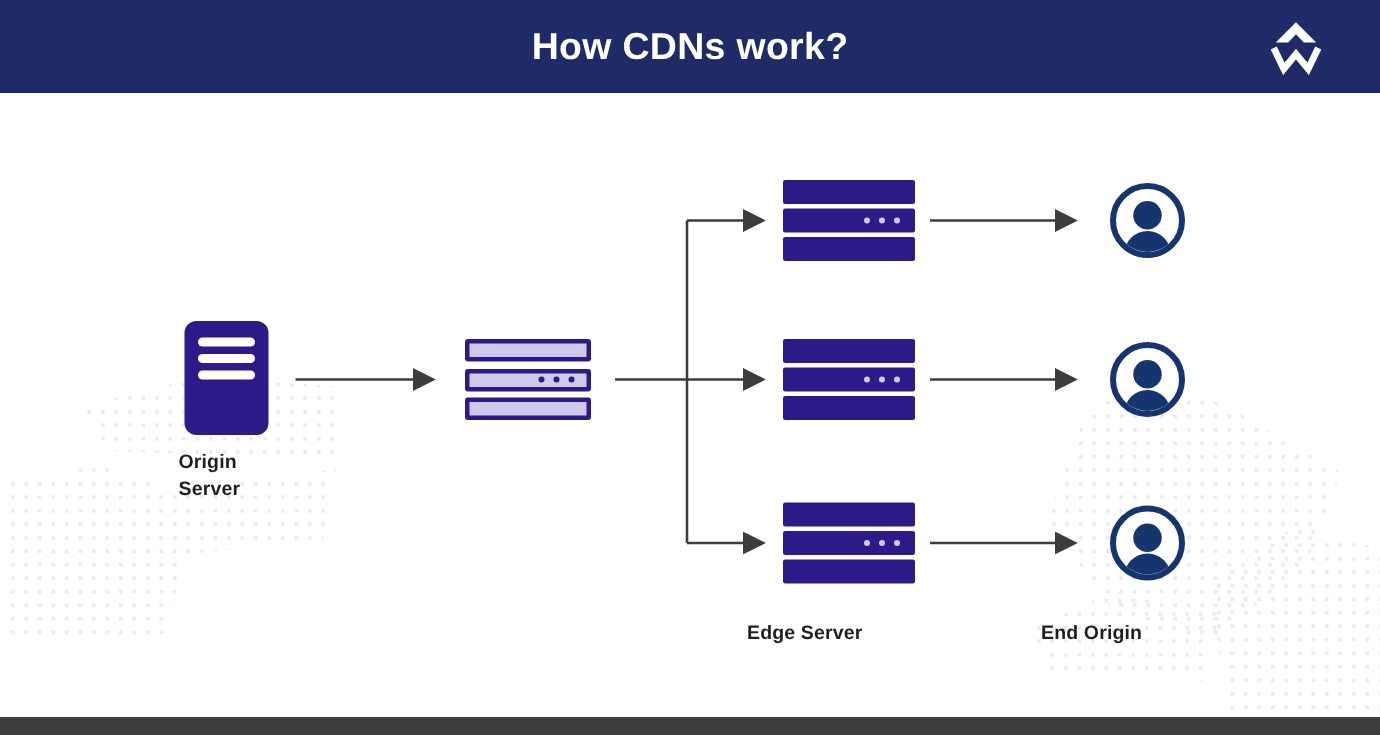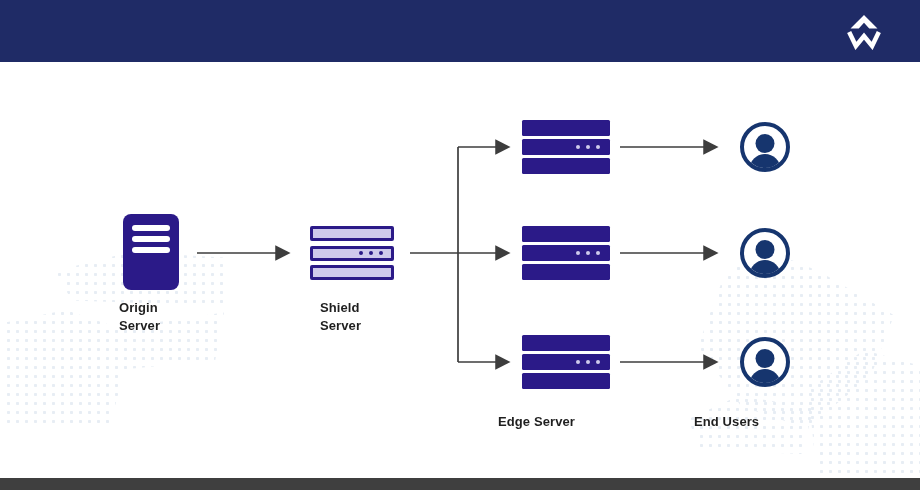--- a/index.html
+++ b/index.html
@@ -70,20 +70,21 @@
 
 <div class="canvas">
 
   <div class="dots" style="left:55px; top:252px; width:168px; height:54px; clip-path:polygon(0 35%, 45% 0, 100% 10%, 100% 100%, 10% 90%);"></div>
   <div class="dots" style="left:4px; top:300px; width:220px; height:126px; clip-path:polygon(0 18%, 28% 8%, 52% 22%, 100% 10%, 96% 48%, 55% 55%, 48% 100%, 0 100%);"></div>
   <div class="dots" style="left:698px; top:246px; width:196px; height:182px; clip-path:polygon(30% 0, 62% 14%, 100% 38%, 88% 72%, 55% 100%, 22% 88%, 0 55%, 12% 20%);"></div>
   <div class="dots" style="left:808px; top:350px; width:112px; height:132px; clip-path:polygon(0 30%, 50% 0, 100% 12%, 100% 100%, 8% 96%);"></div>
   <div class="dots" style="left:688px; top:396px; width:126px; height:58px; clip-path:polygon(0 40%, 40% 0, 100% 20%, 90% 100%, 10% 92%);"></div>
 
   <div class="header">
+    <div class="title">How CDNs work?</div>
     <svg class="logo" viewBox="0 0 44 40">
       <path d="M22 1 L37 16 H27.8 L22 9.8 L16.2 16 H7 Z" style="fill:var(--c-white)"></path>
       <path d="M5.5 20 L13 35.5 L22 24.5 L31 35.5 L38.5 20" style="stroke:var(--c-white)" fill="none" stroke-width="5"></path>
     </svg>
   </div>
 
   <svg class="connectors" viewBox="0 0 920 490">
     <defs>
       <marker id="ah" markerWidth="9" markerHeight="9" refX="7.5" refY="4.5" orient="auto">
         <path d="M0 0 L9 4.5 L0 9 Z" style="fill:var(--c-arrow)"></path>
@@ -112,21 +113,20 @@
     <div class="shield-bar" style="top:0;"></div>
     <div class="shield-bar" style="top:19.5px;">
       <span class="bar-dots">
           <i></i>
           <i></i>
           <i></i>
         </span>
     </div>
     <div class="shield-bar" style="top:39px;"></div>
   </div>
-  <div class="node-label" style="left:320px; top:299px; width:64px;">Shield Server</div>
 
   <div class="edge-stack" style="top:120px;">
     <div class="edge-bar" style="top:0;"></div>
     <div class="edge-bar" style="top:19px;">
       <span class="bar-dots">
           <i></i>
           <i></i>
           <i></i>
         </span>
     </div>
@@ -161,17 +161,17 @@
     <div class="user-body"></div>
   </div>
   <div class="user" style="top:228px;">
     <div class="user-head"></div>
     <div class="user-body"></div>
   </div>
   <div class="user" style="top:337px;">
     <div class="user-head"></div>
     <div class="user-body"></div>
   </div>
-  <div class="node-label" style="left:694px; top:413px; width:140px;">End Users</div>
+  <div class="node-label" style="left:694px; top:413px; width:140px;">End Origin</div>
 
   <div class="footer"></div>
 
 </div>
 
 </body></html>

